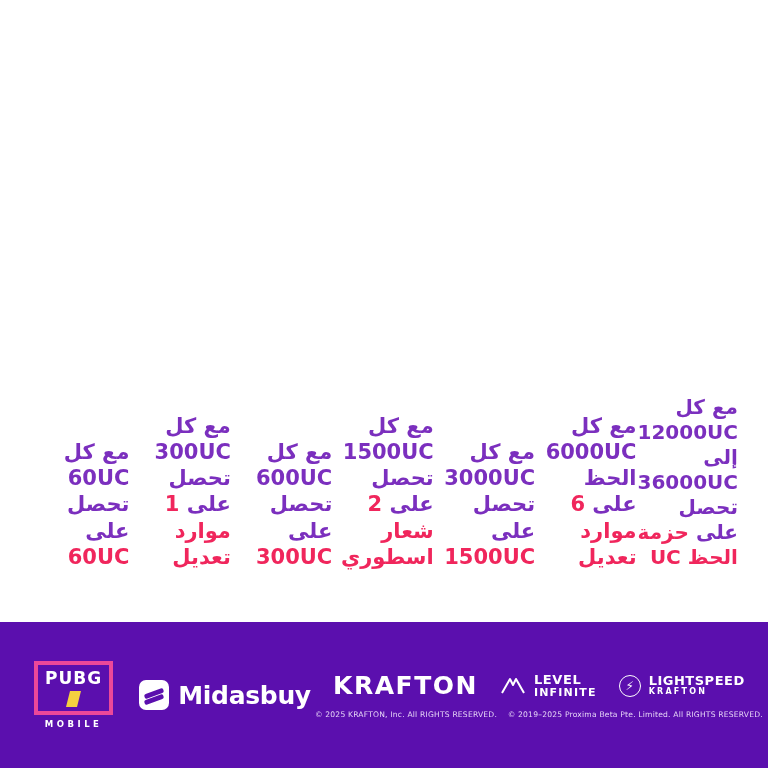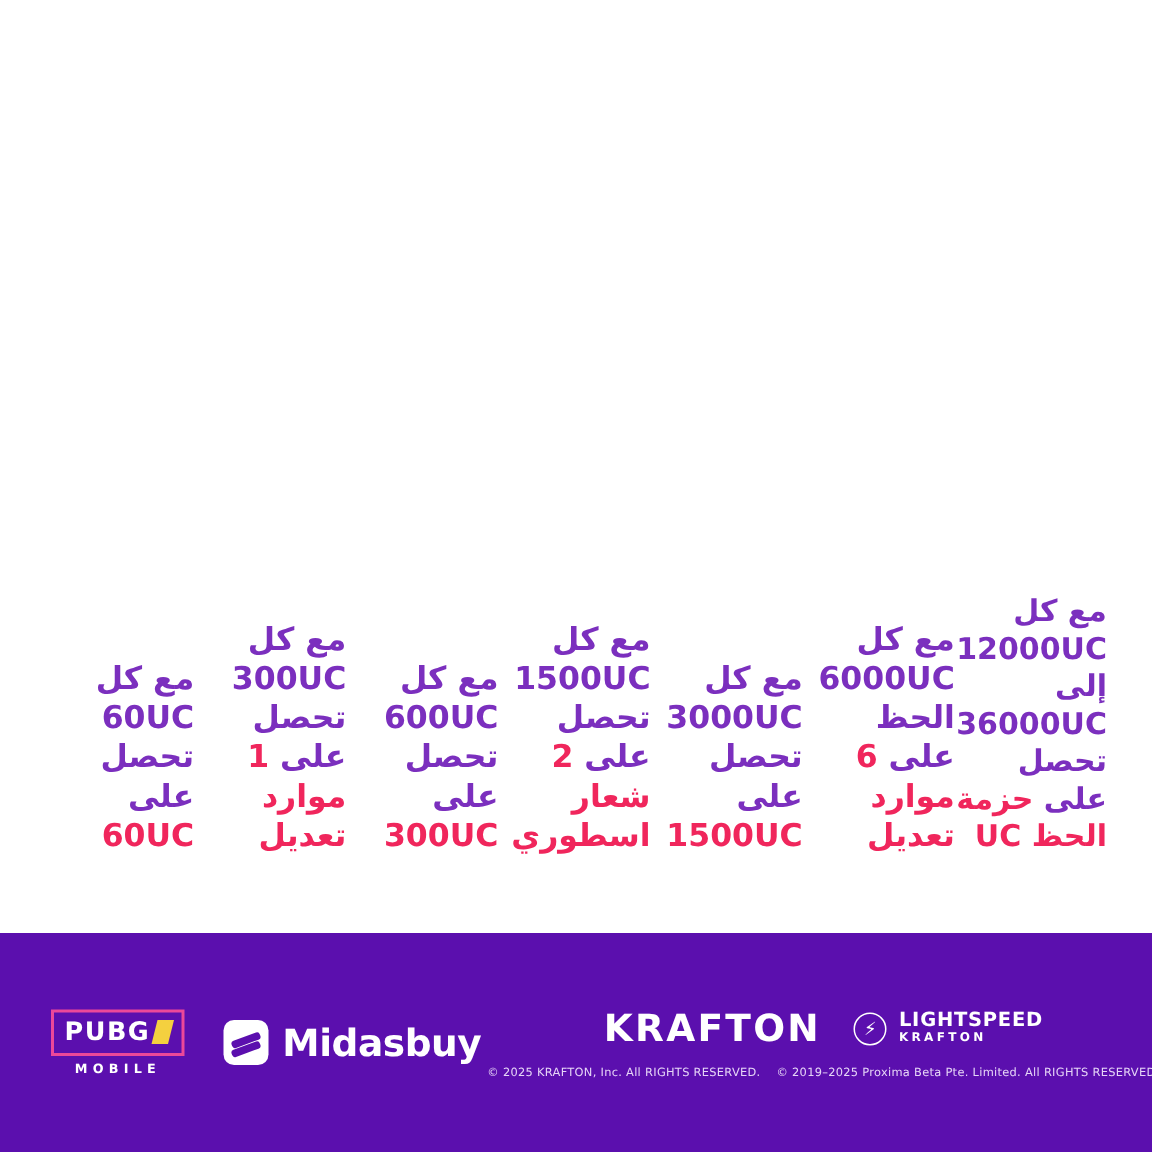--- a/index.html
+++ b/index.html
@@ -69,25 +69,26 @@
   }
 
   
   .pubg-logo {
     display: flex;
     flex-direction: column;
     align-items: center;
     gap: 4px;
   }
   .pubg-box {
-    border: 2px solid #ec4899;
+    border: 4px solid #ec4899;
     padding: 3px 7px 4px 7px;
     display: flex;
     align-items: center;
     gap: 3px;
+    flex-direction: column;
   }
   .pubg-word {
     color: #ffffff;
     font-weight: 800;
     font-size: 17px;
     letter-spacing: 1px;
     font-family: "DejaVu Sans", sans-serif;
   }
   .pubg-slash {
     display: inline-block;
@@ -281,20 +282,29 @@
     </div>
 
   </div>
 
   <div class="footer-right">
 
     <div class="brand-row">
 
       <span class="krafton">KRAFTON</span>
 
+      <span class="level-inf">
+        <svg class="mark" viewBox="0 0 26 18">
+          <path d="M2 16 L10 2 L13 8 L16 2 L24 16" fill="none" stroke="#ffffff" stroke-width="2" stroke-linejoin="round"></path>
+        </svg>
+        <span class="txt">
+          <span class="t1">LEVEL</span>
+          <span class="t2">INFINITE</span>
+        </span>
+      </span>
 
       <span class="lightspeed">
         <span class="ls-badge">⚡</span>
         <span class="ls-txt">
           <span class="ls-t1">LIGHTSPEED</span>
           <span class="ls-t2">KRAFTON</span>
         </span>
       </span>
 
     </div>

